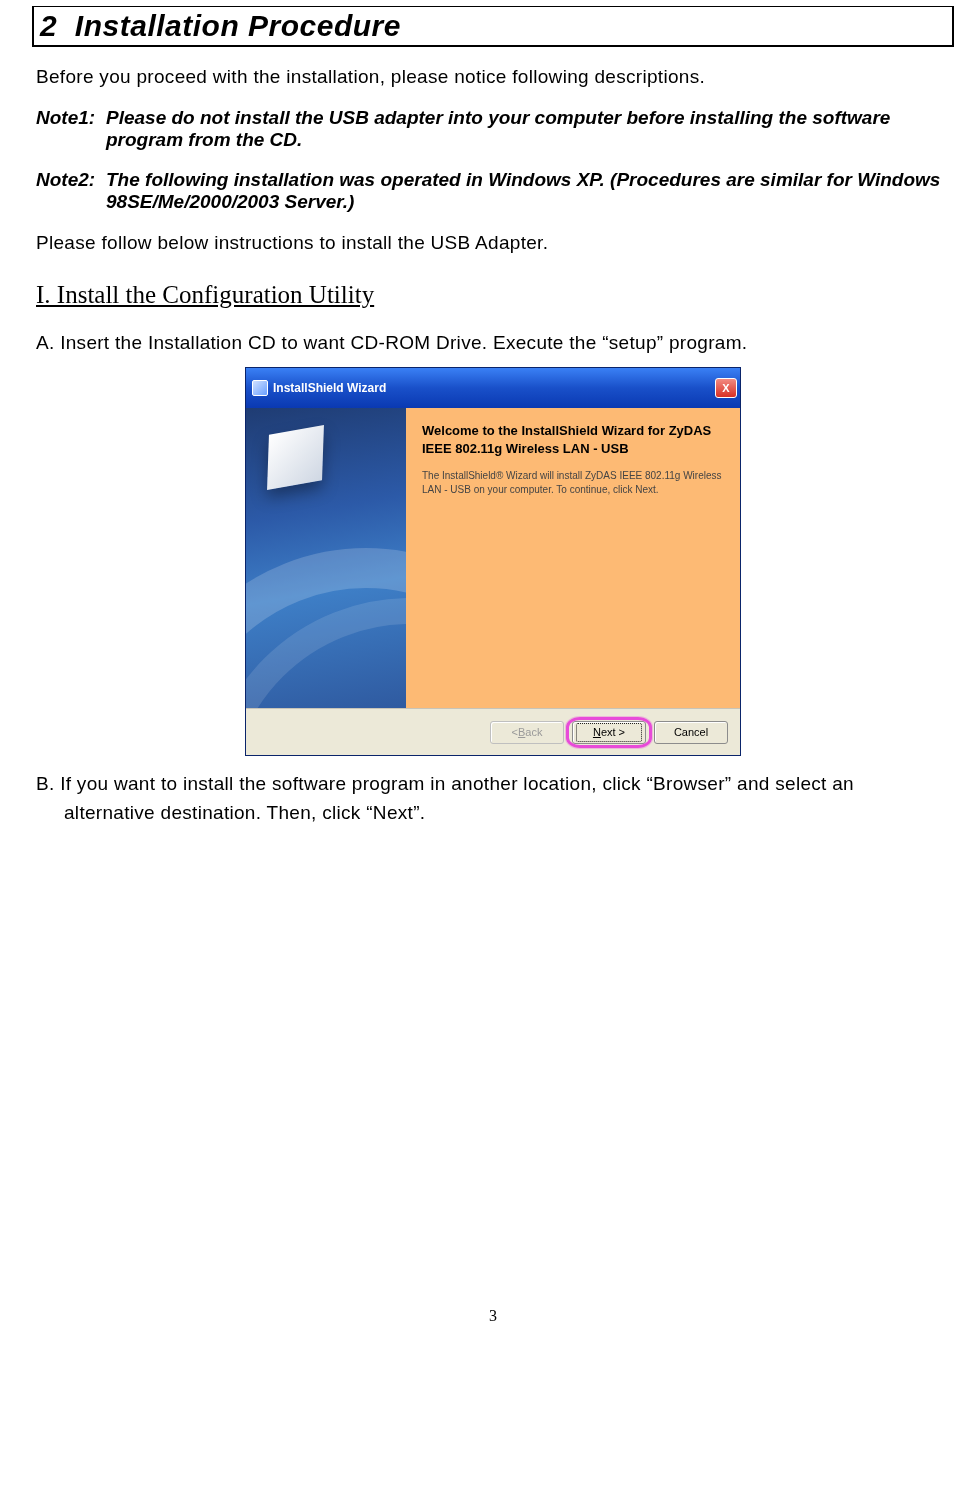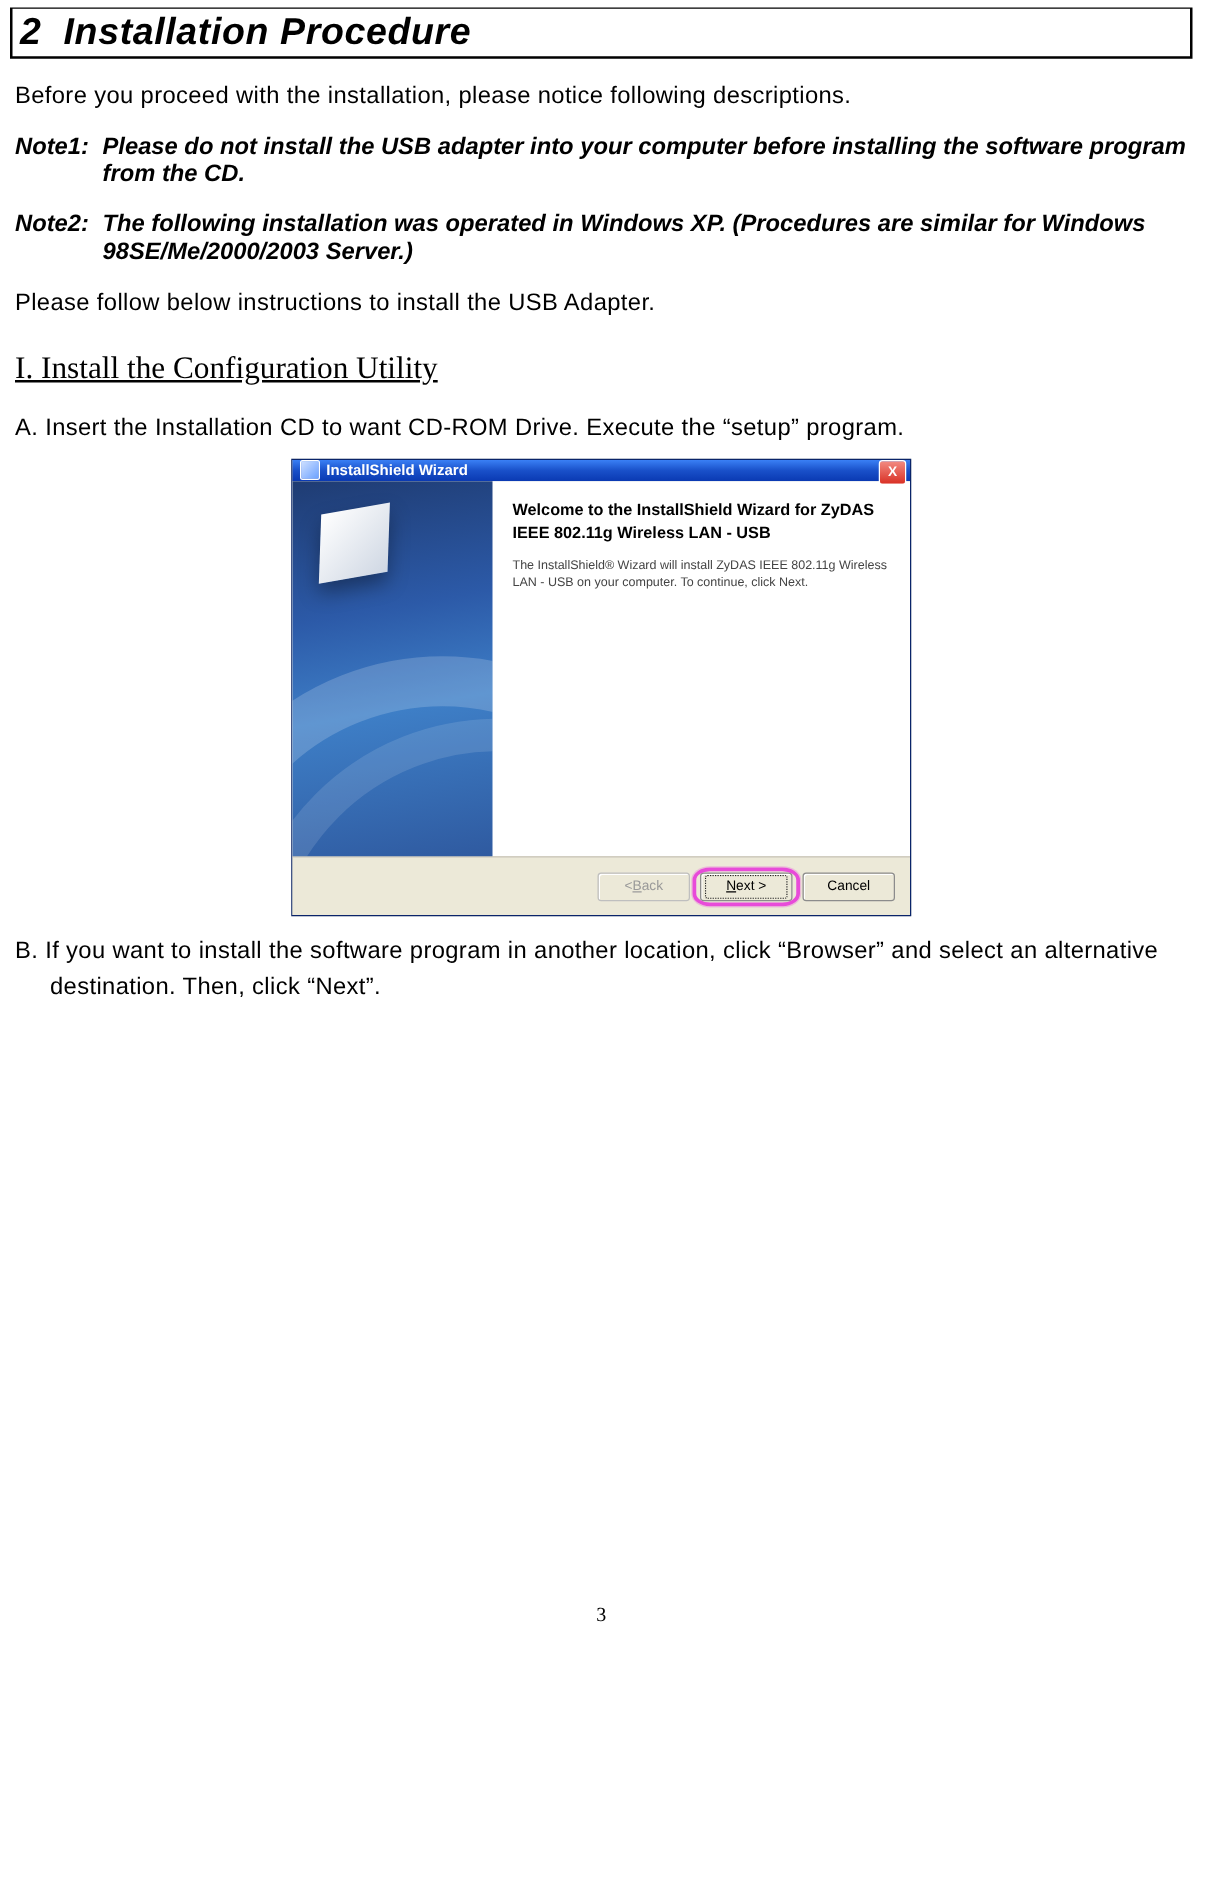--- a/index.html
+++ b/index.html
@@ -4,21 +4,21 @@
 <style>
   body {
     margin: 0;
     padding: 0;
     background: #fff;
     font-family: Arial, Helvetica, sans-serif;
     color: #000;
     width: 974px;
   }
   .page {
-    padding: 6px 20px 40px 8px;
+    padding: 6px 20px 40px 32px;
     box-sizing: border-box;
   }
   .section-title-box {
     border: 2px solid #000;
     border-top: 1px solid #000;
     padding: 2px 6px 2px 6px;
   }
   .section-title {
     font-size: 30px;
     font-weight: bold;
@@ -73,24 +73,24 @@
     margin-top: 10px;
   }
   .wizard {
     width: 494px;
     border: 1px solid #0a246a;
     background: #ece9d8;
     font-family: Tahoma, Arial, sans-serif;
     font-size: 11px;
   }
   .titlebar {
-    height: 17px;
+    height: 40px;
     background: linear-gradient(to bottom, #3a80f5 0%, #1950c9 50%, #0a39b2 100%);
     display: flex;
-    align-items: flex-start;
+    align-items: center;
     justify-content: space-between;
     padding: 0 3px 0 6px;
     color: #fff;
   }
   .titlebar-left {
     display: flex;
     align-items: center;
     gap: 5px;
   }
   .ti-icon {
@@ -114,21 +114,21 @@
     align-items: center;
     justify-content: center;
     color: #fff;
     font-weight: bold;
     font-size: 11px;
     line-height: 1;
   }
   .wizard-body {
     display: flex;
     height: 300px;
-    background: #ffffff;
+    background: #fdba74;
   }
   .wizard-side {
     width: 160px;
     background: linear-gradient(170deg, #1f3c73 0%, #2c5aa8 35%, #3e7fc7 60%, #2f5aa0 100%);
     position: relative;
     overflow: hidden;
   }
   .side-box {
     position: absolute;
     top: 22px;

